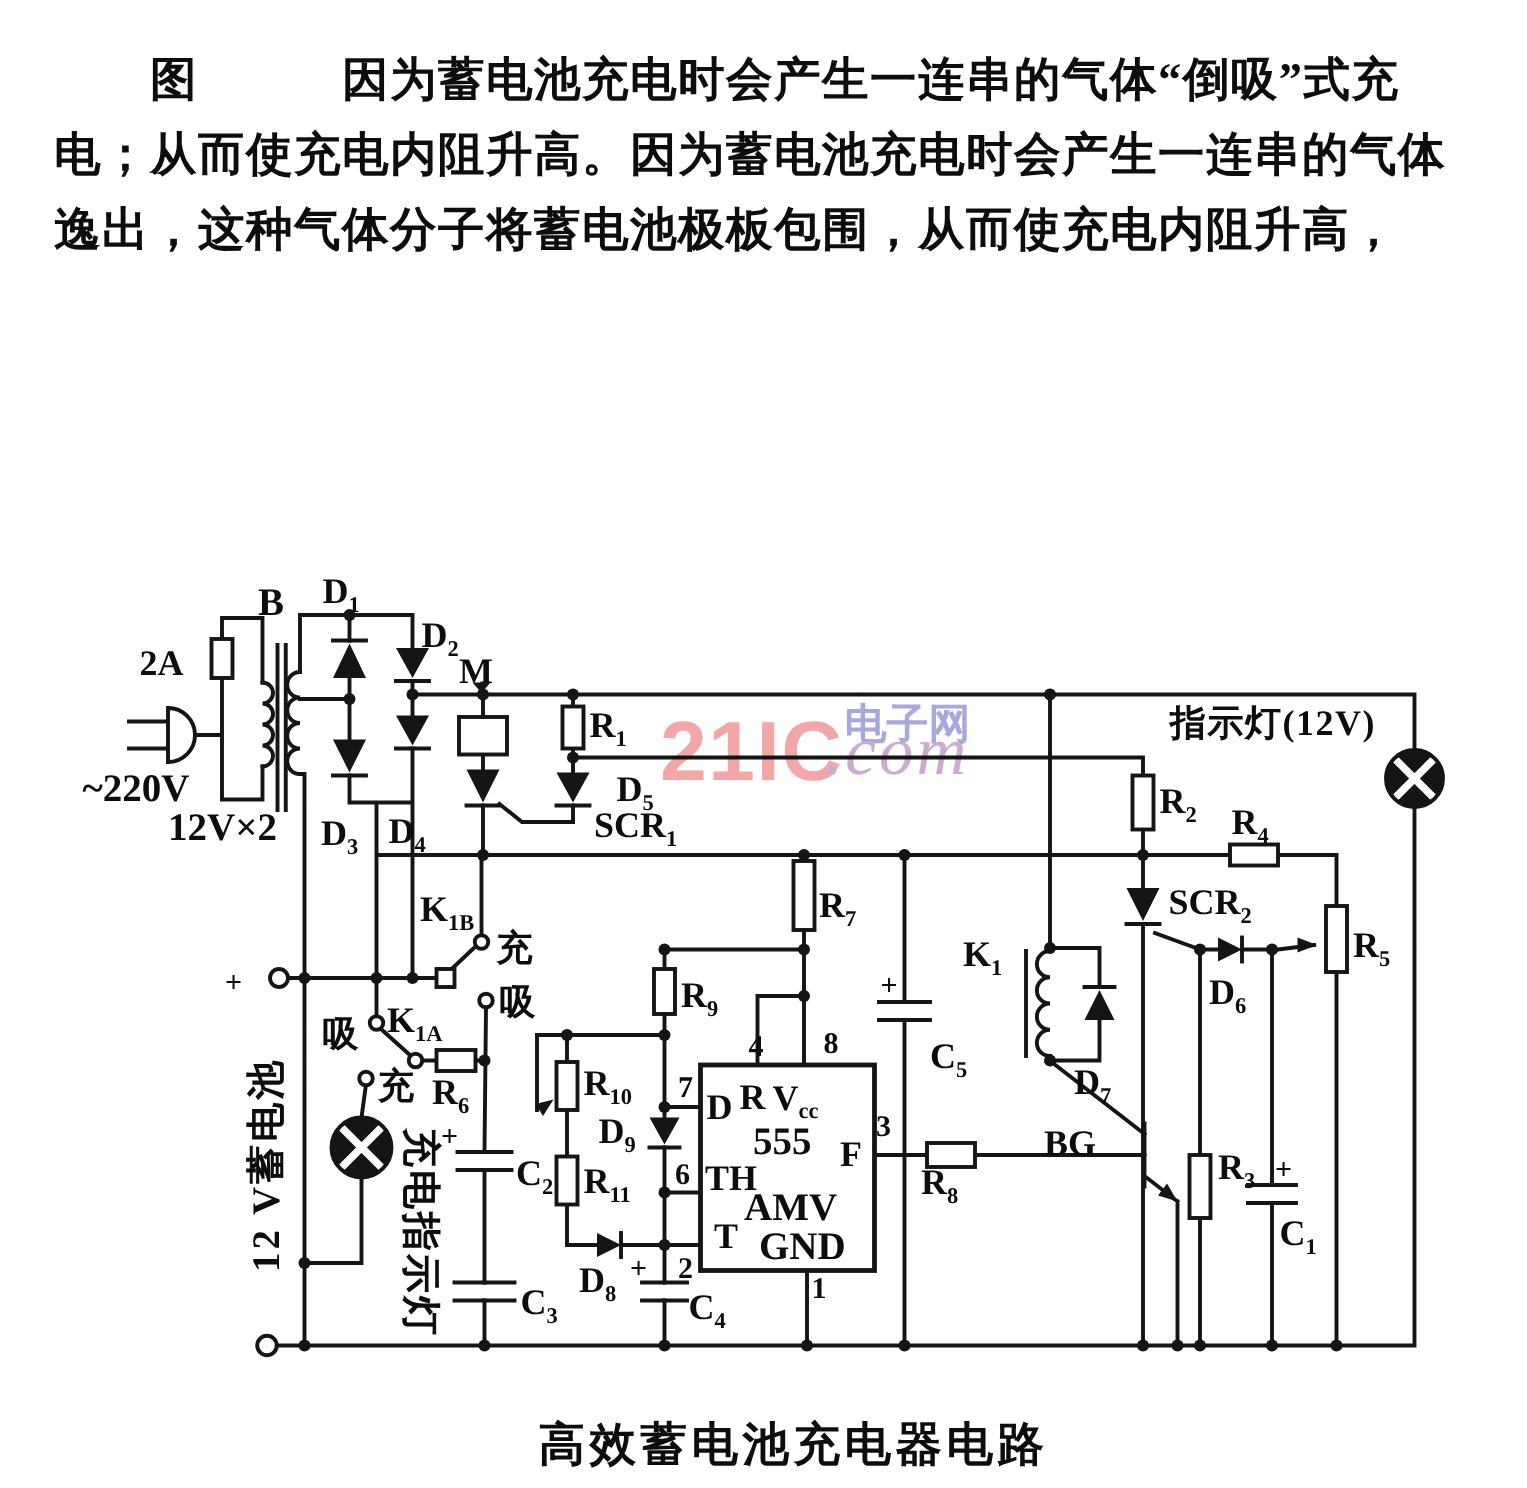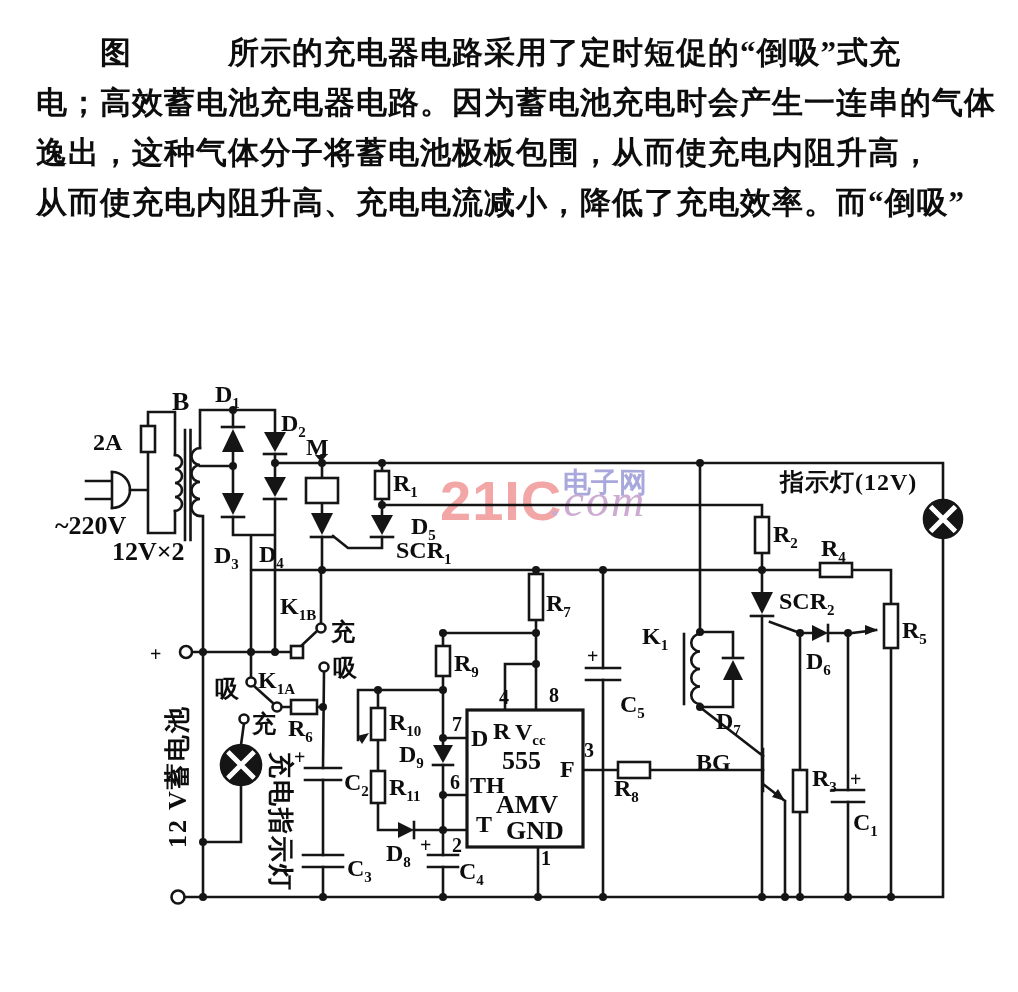--- a/index.html
+++ b/index.html
@@ -34,24 +34,23 @@
   .plus{font-size:20px;}
   .icx{font-size:24px;}
   .icn{font-size:26px;}
 </style>
 </head>
 <body>
 
 <div id="page">
 
   <div id="para">
-    <div class="pline">　　图　　　所示的充电器电路采用了定时短促的“倒吸”式充</div>
-    <div class="pline">电；高效蓄电池充电器电路。因为蓄电池充电时会产生一连串的气体</div>
+    <div class="pline">　　图　　　因为蓄电池充电时会产生一连串的气体“倒吸”式充</div>
+    <div class="pline">电；从而使充电内阻升高。因为蓄电池充电时会产生一连串的气体</div>
     <div class="pline">逸出，这种气体分子将蓄电池极板包围，从而使充电内阻升高，</div>
-    <div class="pline">从而使充电内阻升高、充电电流减小，降低了充电效率。而“倒吸”</div>
   </div>
 
   <div id="wm">
     <span class="wm1">21IC</span>
     <span class="wm2">电子网</span>
     <span class="wm3">.com</span>
   </div>
 
   <svg width="1018" height="992" viewBox="0 0 1018 992">
 
@@ -356,13 +355,14 @@
     <text class="icx" x="560" y="777">F</text>
     <text class="icx" x="470" y="793">TH</text>
     <text class="icn" x="496" y="813">AMV</text>
     <text class="icx" x="476" y="832">T</text>
     <text class="icn" x="506" y="839">GND</text>
 
     <text class="icn" transform="translate(186,848) rotate(-90)" x="0" y="0" letter-spacing="2">12 V蓄电池</text>
     <text class="icn" transform="translate(272,752) rotate(90)" x="0" y="0" letter-spacing="2">充电指示灯</text>
   </svg>
 
+  <div id="cap">高效蓄电池充电器电路</div>
 </div>
 
 </body></html>

